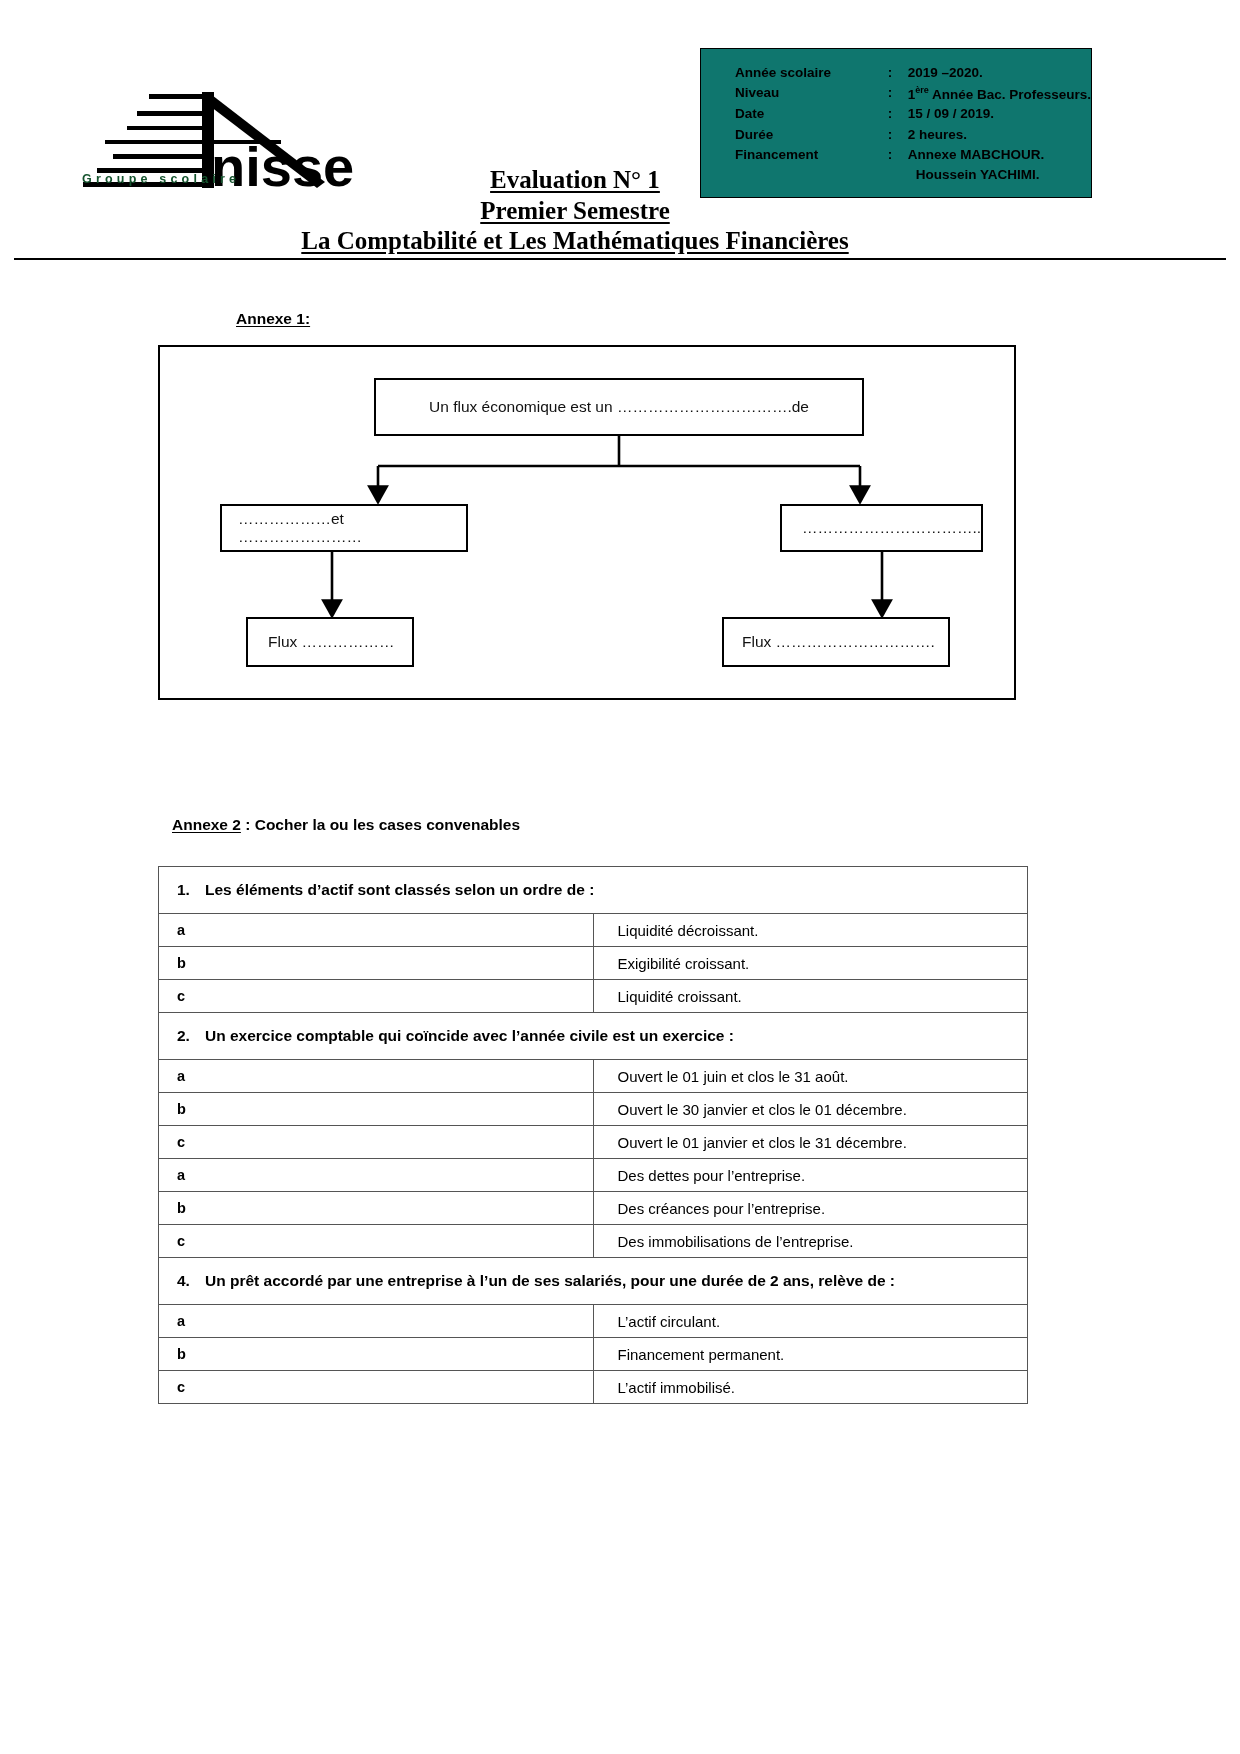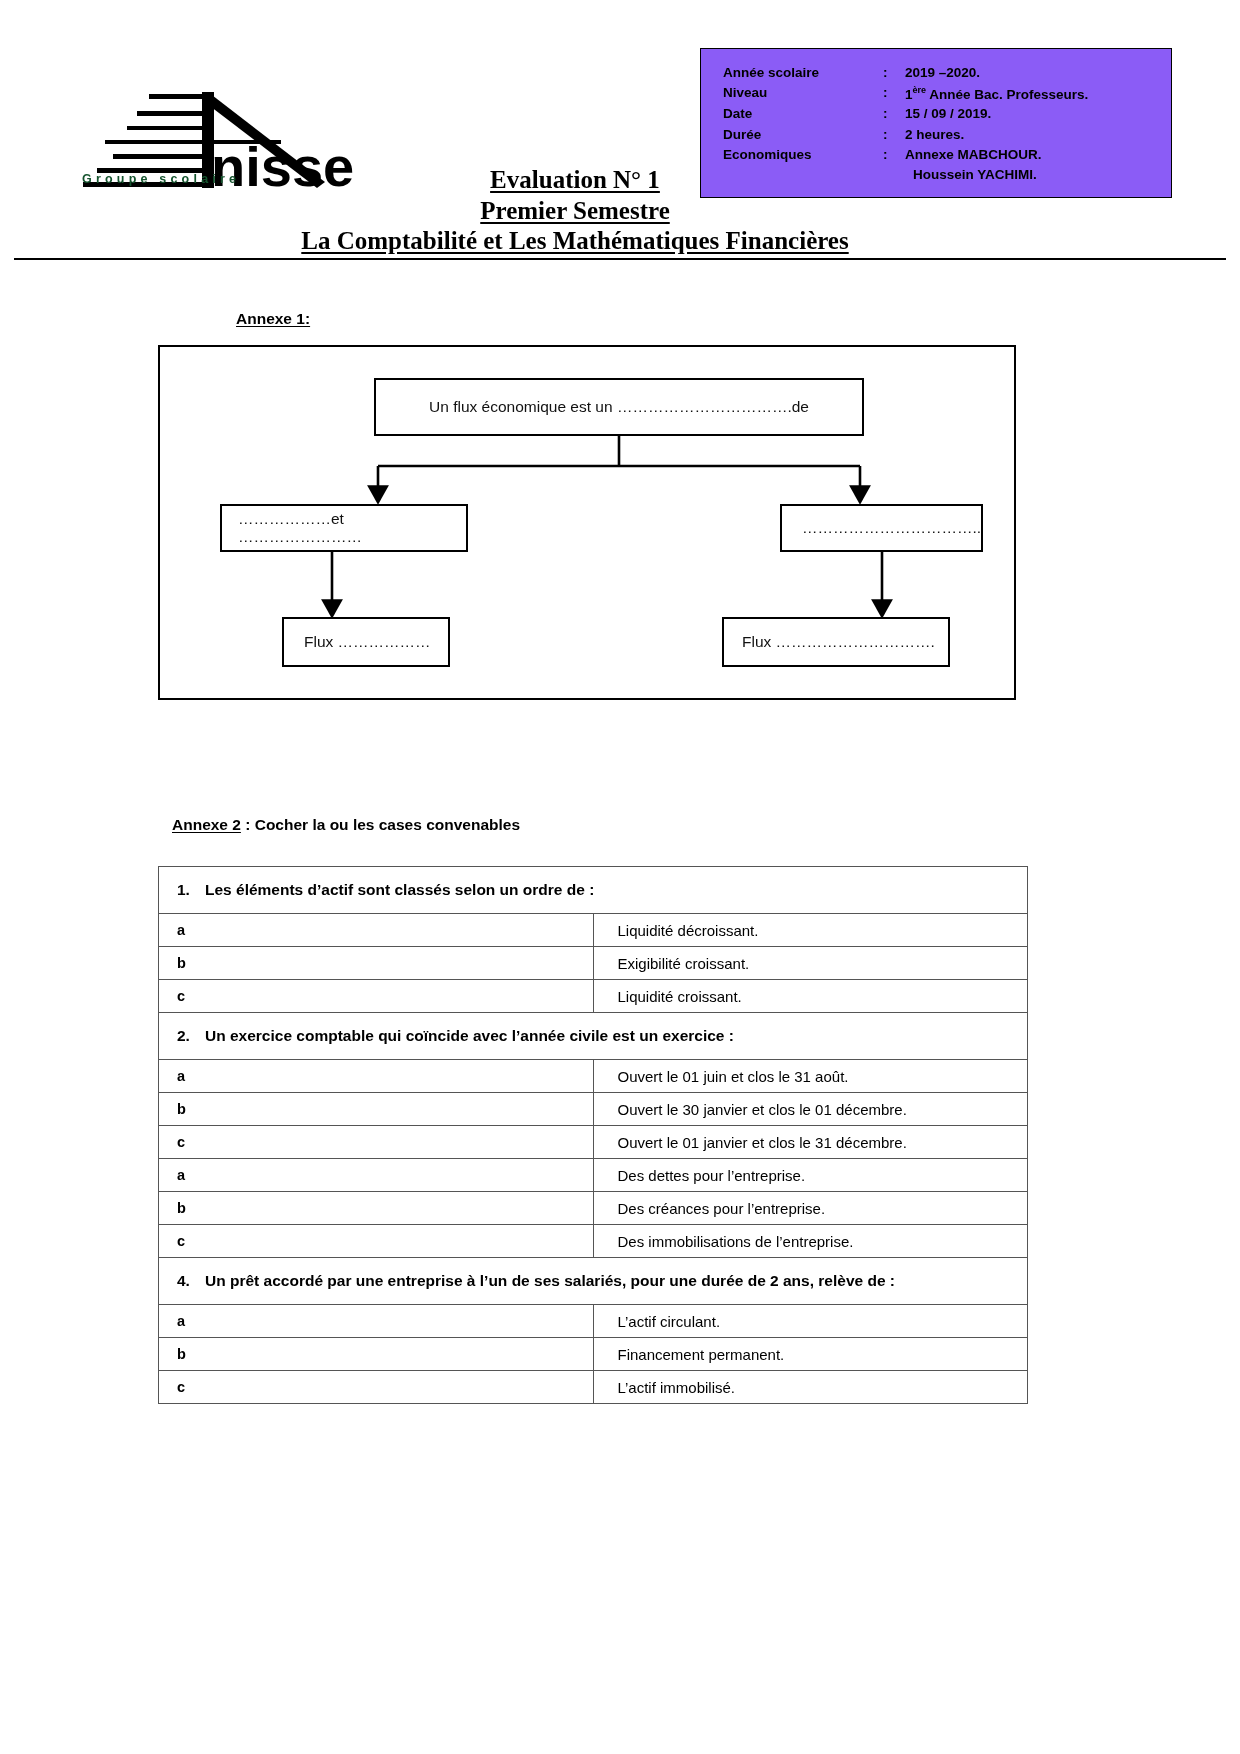--- a/index.html
+++ b/index.html
@@ -32,23 +32,23 @@
   }
   #title-block div {
     font-weight:bold; font-size:25px; line-height:1.22;
     text-decoration:underline; text-underline-offset:3px;
     white-space:nowrap;
   }
   #title-line-3 { font-size:24.5px; }
 
   
   #info-box {
-    position:absolute; left:700px; top:48px; width:472px;
-    border:1.6px solid #000; background:#8b5cf6;
-    padding:13px 0 12px 0;
+    position:absolute; left:700px; top:48px; width:392px;
+    border:1.6px solid #000; background:#0f766e;
+    padding:13px 0 12px 12px;
     box-sizing:border-box;
   }
   #info-box table { border-collapse:collapse; margin-left:22px; }
   #info-box td { font-size:13.5px; font-weight:bold; padding:2.6px 0; vertical-align:top; white-space:nowrap; }
   .info-label { width:160px; }
   .info-colon { width:22px; }
   .info-value { font-size:14px; }
   .big-val { font-size:15.5px; }
   sup { font-size:9px; vertical-align:super; }
 
@@ -70,21 +70,21 @@
   }
   .dbox {
     position:absolute; border:2.1px solid #000; background:#fff;
     box-sizing:border-box;
     display:flex; align-items:center;
     font-size:15.5px; color:#111;
   }
   #box-top   { left:374px; top:378px; width:490px; height:58px; justify-content:center; }
   #box-left  { left:220px; top:504px; width:248px; height:48px; padding-left:16px; }
   #box-right { left:780px; top:504px; width:203px; height:48px; padding-left:20px; }
-  #box-fl    { left:246px; top:617px; width:168px; height:50px; padding-left:20px;margin-left:36px; }
+  #box-fl    { left:246px; top:617px; width:168px; height:50px; padding-left:20px; }
   #box-fr    { left:722px; top:617px; width:228px; height:50px; padding-left:18px; }
 
   #connectors { position:absolute; left:0; top:0; width:1240px; height:1754px; pointer-events:none; }
 
   
   #annexe2-label {
     position:absolute; left:172px; top:816px;
     font-size:15.5px; font-weight:bold;
   }
   #annexe2-label u { text-underline-offset:2px; }
@@ -151,21 +151,21 @@
         <td class="info-label">Date</td>
         <td class="info-colon">:</td>
         <td class="info-value">15 / 09 / 2019.</td>
       </tr>
       <tr>
         <td class="info-label">Durée</td>
         <td class="info-colon">:</td>
         <td class="info-value">2 heures.</td>
       </tr>
       <tr>
-        <td class="info-label">Economiques</td>
+        <td class="info-label">Financement</td>
         <td class="info-colon">:</td>
         <td class="info-value big-val">Annexe MABCHOUR.</td>
       </tr>
       <tr>
         <td class="info-label"></td>
         <td class="info-colon"></td>
         <td class="info-value big-val" style="padding-left:8px">Houssein YACHIMI.</td>
       </tr>
     </tbody>
       </table>

